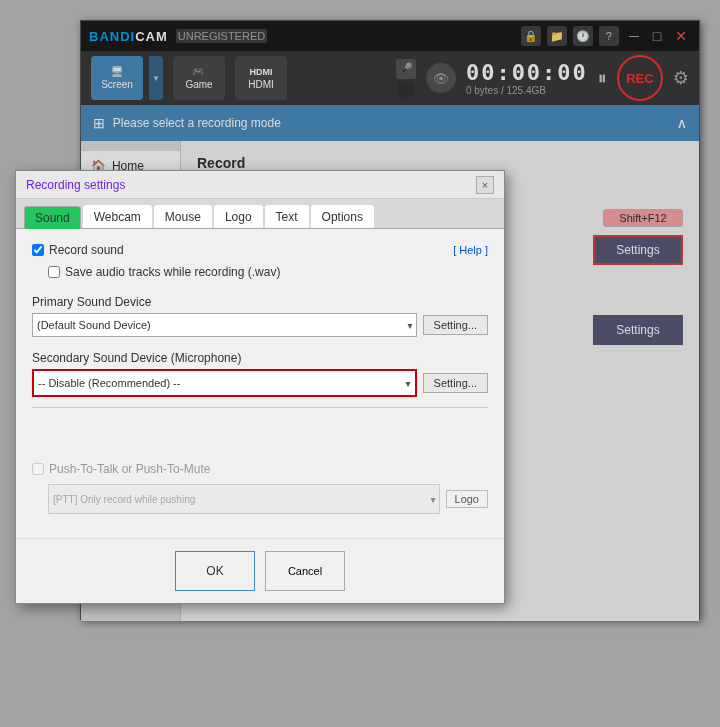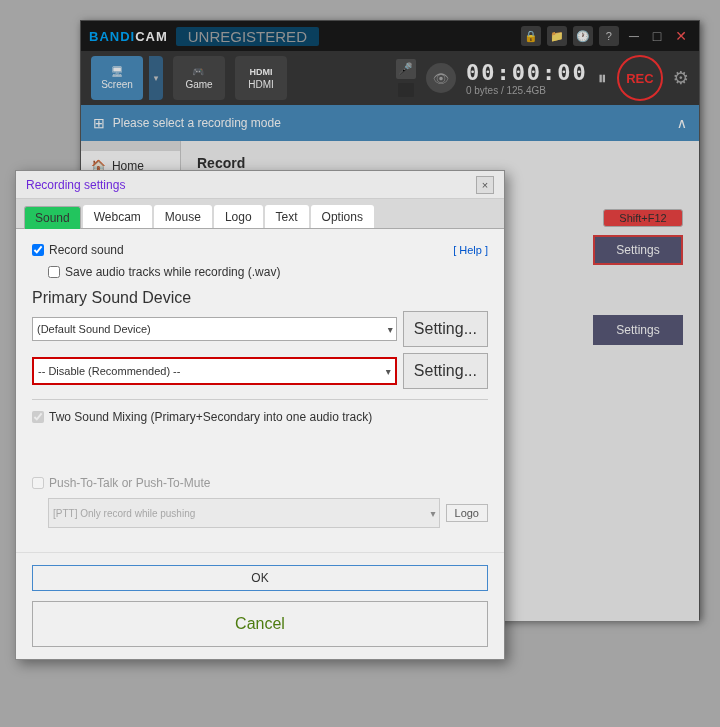--- a/index.html
+++ b/index.html
@@ -38,24 +38,24 @@
       color: #fff;
       font-size: 13px;
       font-weight: bold;
       letter-spacing: 1px;
     }
     .bandicam-logo span {
       color: #00aaff;
     }
 
     .unregistered-badge {
-      background: #0c4a6e;
+      background: #404040;
       color: #aaa;
-      font-size: 15px;
-      padding: 1px 12px;
+      font-size: 11px;
+      padding: 1px 2px;
       border-radius: 2px;
       text-transform: uppercase;
     }
 
     .titlebar-icons {
       margin-left: auto;
       display: flex;
       align-items: center;
       gap: 6px;
     }
@@ -248,21 +248,21 @@
     }
 
     .record-row {
       display: flex;
       align-items: center;
       margin-bottom: 8px;
       gap: 8px;
     }
 
     .hotkey-badge {
-      background: #ef4444;
+      background: #fca5a5;
       border: 1px solid #bbb;
       padding: 2px 8px;
       border-radius: 3px;
       font-size: 11px;
       color: #333;
       min-width: 80px;
       text-align: center;
     }
 
     .settings-button-main {
@@ -363,24 +363,24 @@
     }
 
     .help-link {
       color: #0055cc;
       font-size: 11px;
       text-decoration: none;
       cursor: pointer;
     }
 
     .section-label {
-      font-size: 16px;
+      font-size: 12px;
       color: #333;
       margin-bottom: 4px;
-      margin-top: 10px;
+      margin-top: 16px;
     }
 
     .dropdown-row {
       display: flex;
       align-items: center;
       gap: 6px;
       margin-bottom: 6px;
     }
 
     .dropdown-select {
@@ -408,25 +408,25 @@
       right: 4px;
       color: #555;
       font-size: 10px;
       pointer-events: none;
     }
 
     .setting-btn {
       background: #e8e8e8;
       border: 1px solid #aaa;
       padding: 3px 10px;
-      font-size: 16px;
+      font-size: 11px;
       color: #333;
       cursor: pointer;
       white-space: nowrap;
-      height: 36px;
+      height: 20px;
     }
 
     .secondary-device-label {
       font-size: 12px;
       color: #333;
       margin-top: 14px;
       margin-bottom: 4px;
     }
 
     .dropdown-wrapper.highlighted {
@@ -475,43 +475,42 @@
     }
 
     
     .dialog-footer {
       display: flex;
       justify-content: center;
       gap: 10px;
       padding: 12px 16px;
       border-top: 1px solid #ddd;
       margin-top: 4px;
-      flex-direction: column;
     }
 
     .ok-btn {
       background: #f0f0f0;
       border: 1px solid #aaa;
       padding: 5px 30px;
       font-size: 12px;
       color: #333;
       cursor: pointer;
       min-width: 80px;
     }
 
     .ok-btn.blue-outline {
       border-color: #4488cc;
     }
 
     .cancel-btn {
       background: #f0f0f0;
       border: 1px solid #aaa;
       padding: 13px 20px;
-      font-size: 16px;
-      color: #4d7c0f;
+      font-size: 11px;
+      color: #000000;
       cursor: pointer;
       min-width: 80px;
     }
 
     
     .bg-overlay {
       position: absolute;
       top: 0; left: 0;
       width: 720px; height: 727px;
       background: rgba(0,0,0,0.15);
@@ -676,38 +675,33 @@
     <div class="dropdown-row">
       <div class="dropdown-wrapper">
         <select class="dropdown-select">
           <option value="(Default Sound Device)">(Default Sound Device)</option>
         </select>
         <span class="dropdown-arrow">▾</span>
       </div>
       <button class="setting-btn">Setting...</button>
     </div>
 
+    <div class="secondary-device-label">Secondary Sound Device (Microphone)</div>
     <div class="dropdown-row">
       <div class="dropdown-wrapper highlighted">
         <select class="dropdown-select" style="width:100%;">
           <option value="-- Disable (Recommended) --">-- Disable (Recommended) --</option>
         </select>
         <span class="dropdown-arrow">▾</span>
       </div>
       <button class="setting-btn">Setting...</button>
     </div>
 
     <hr class="divider-line">
 
-    <div class="dialog-row">
-      <label class="checkbox-label">
-        <input type="checkbox" checked="" disabled="" class="checkbox-input" style="">
-        <span>Two Sound Mixing (Primary+Secondary into one audio track)</span>
-      </label>
-    </div>
 
     <div class="dialog-row">
       <label class="checkbox-label checkbox-disabled">
         <input type="checkbox" disabled="" class="checkbox-input" style="">
         <span>Push-To-Talk or Push-To-Mute</span>
       </label>
     </div>
 
     <div class="dropdown-row" style="padding-left:16px;">
       <div class="ptt-select-wrapper">

